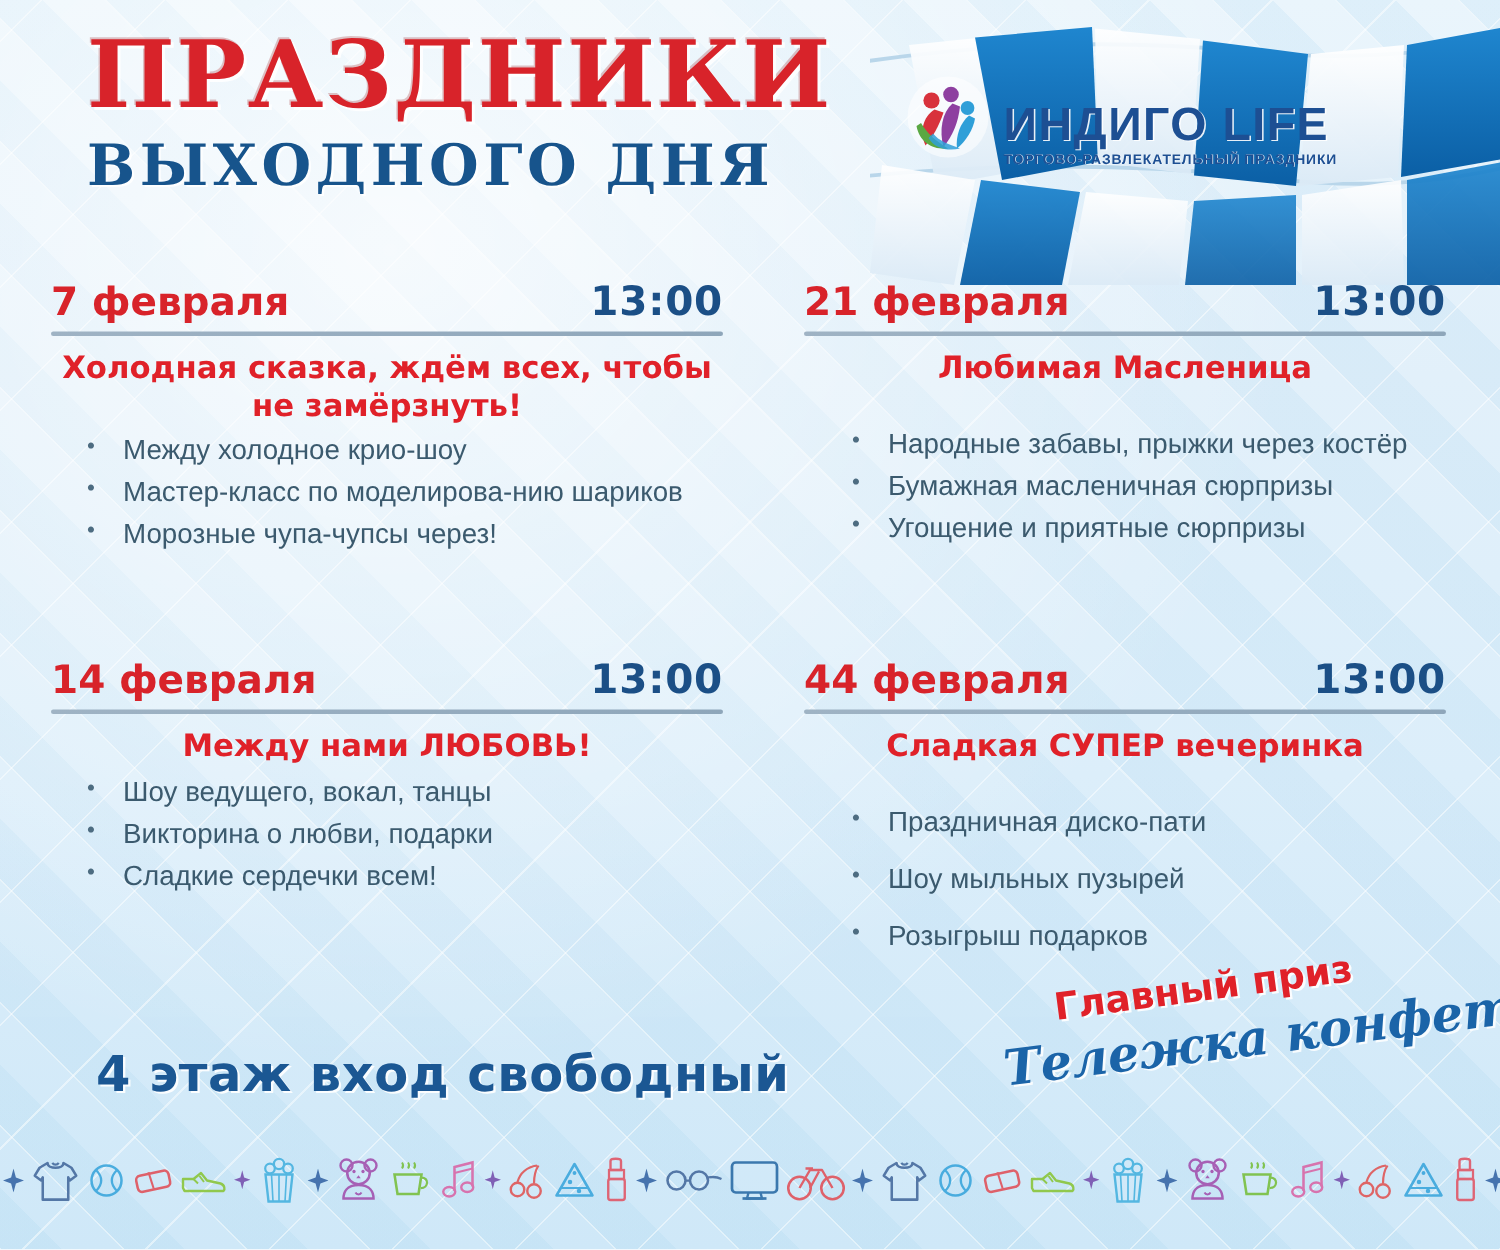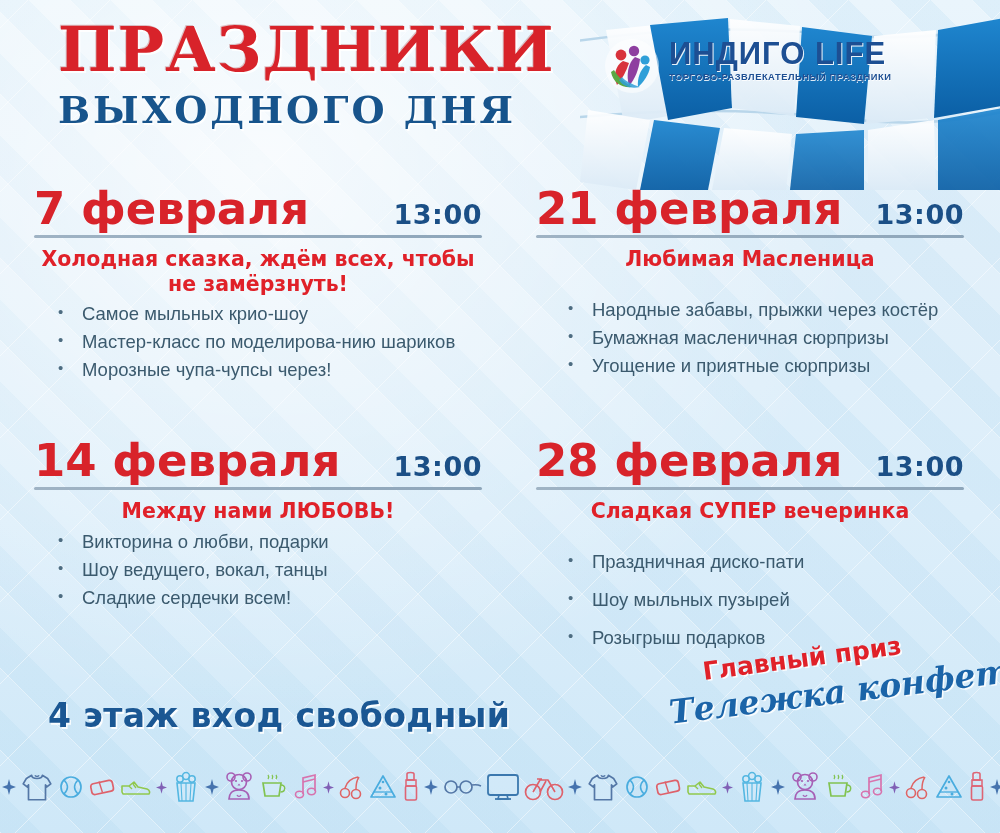--- a/index.html
+++ b/index.html
@@ -58,21 +58,21 @@
     font-size:38px;
     font-weight:bold;
     letter-spacing:3px;
     color:#17548c;
     font-family:"DejaVu Serif", serif;
     text-shadow:1.5px 1.5px 0 rgba(255,255,255,.9);
     white-space:nowrap;
   }
 
   
-  #logo { position:absolute; left:604px; top:38px; display:flex; align-items:flex-start; gap:9px; }
+  #logo { position:absolute; left:604px; top:50px; display:flex; align-items:flex-end; gap:9px; }
   #logo-text { display:flex; flex-direction:column; }
   .logo-name {
     font-size:31px; font-weight:bold; letter-spacing:1px;
     color:#1d4f93; line-height:1;
     text-shadow:1px 1px 0 rgba(255,255,255,.9);
     white-space:nowrap;
   }
   .logo-tag {
     font-size:9.3px; font-weight:bold; letter-spacing:.55px;
     color:#1d4f93; margin-top:3px;
@@ -90,21 +90,21 @@
     grid-template-rows:252px 220px;
   }
   .event { position:relative; padding:0 26px 0 34px; }
   .event.right { padding-left:28px; padding-right:36px; }
 
   .ev-head {
     display:flex; align-items:baseline; justify-content:space-between;
     padding-bottom:4px;
   }
   .ev-date {
-    font-size:45px; font-weight:bold; line-height:1;
+    font-size:26px; font-weight:bold; line-height:1;
     font-family:"DejaVu Sans", sans-serif;
     white-space:nowrap;
   }
   .ev-day { color:#d8232a; }
   .ev-month { color:#d8232a; }
   .ev-time {
     font-size:27px; font-weight:bold;
     color:#1b4f86; letter-spacing:.5px;
     font-family:"DejaVu Sans", sans-serif;
   }
@@ -161,21 +161,21 @@
     font-size:33px;
     color:#1b64a8;
     font-family:"DejaVu Serif", serif;
     font-style:italic; font-weight:bold;
     text-shadow:1.5px 1.5px 0 rgba(255,255,255,.85);
     white-space:nowrap;
   }
 
   
   #footer-text {
-    position:absolute; left:48px; top:696px;
+    position:absolute; left:64px; top:696px;
     font-size:33px; font-weight:bold;
     color:#1b5793; letter-spacing:.4px;
     font-family:"DejaVu Sans", sans-serif;
     text-shadow:1.5px 1.5px 0 rgba(255,255,255,.9);
     white-space:nowrap;
   }
 
   
   #icon-strip {
     position:absolute; left:0; bottom:0;
@@ -265,21 +265,21 @@
       <div class="ev-head">
         <div class="ev-date">
           <span class="ev-day">7</span>
           <span class="ev-month">февраля</span>
         </div>
         <div class="ev-time">13:00</div>
       </div>
       <div class="ev-rule"></div>
       <div class="ev-title">Холодная сказка, ждём всех, чтобы не замёрзнуть!</div>
       <ul class="ev-list">
-        <li class="ev-item">Самое мыльных крио-шоу</li>
+        <li class="ev-item">Между холодное крио-шоу</li>
         <li class="ev-item">Мастер-класс по моделирова-нию шариков</li>
         <li class="ev-item">Морозные чупа-чупсы через!</li>
       </ul>
     </div>
 
     <div class="event right">
       <div class="ev-head">
         <div class="ev-date">
           <span class="ev-day">21</span>
           <span class="ev-month">февраля</span>
@@ -299,30 +299,30 @@
       <div class="ev-head">
         <div class="ev-date">
           <span class="ev-day">14</span>
           <span class="ev-month">февраля</span>
         </div>
         <div class="ev-time">13:00</div>
       </div>
       <div class="ev-rule"></div>
       <div class="ev-title">Между нами ЛЮБОВЬ!</div>
       <ul class="ev-list">
+        <li class="ev-item">Шоу ведущего, вокал, танцы</li>
         <li class="ev-item">Викторина о любви, подарки</li>
-        <li class="ev-item">Шоу ведущего, вокал, танцы</li>
         <li class="ev-item">Сладкие сердечки всем!</li>
       </ul>
     </div>
 
     <div class="event right">
       <div class="ev-head">
         <div class="ev-date">
-          <span class="ev-day">28</span>
+          <span class="ev-day">44</span>
           <span class="ev-month">февраля</span>
         </div>
         <div class="ev-time">13:00</div>
       </div>
       <div class="ev-rule"></div>
       <div class="ev-title">Сладкая СУПЕР вечеринка</div>
       <ul class="ev-list">
         <li class="ev-item loose">Праздничная диско-пати</li>
         <li class="ev-item loose">Шоу мыльных пузырей</li>
         <li class="ev-item loose">Розыгрыш подарков</li>

